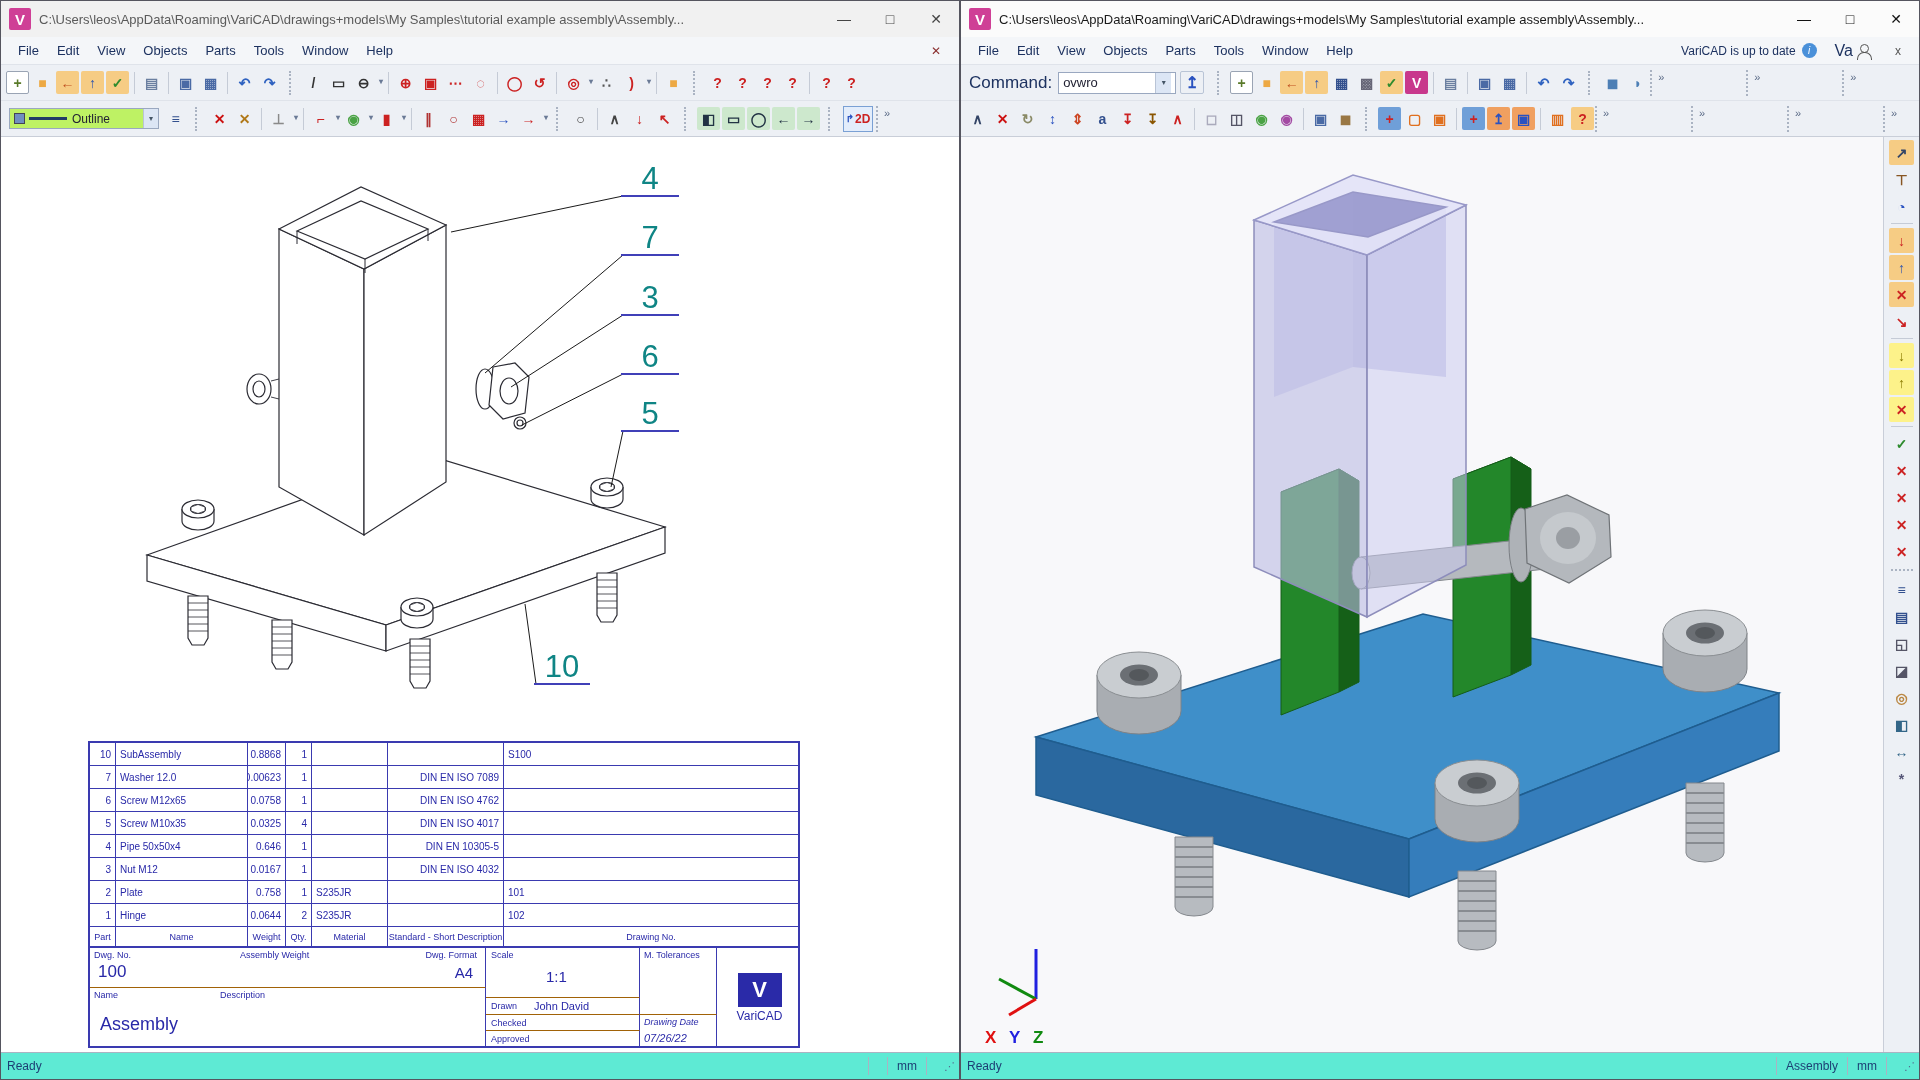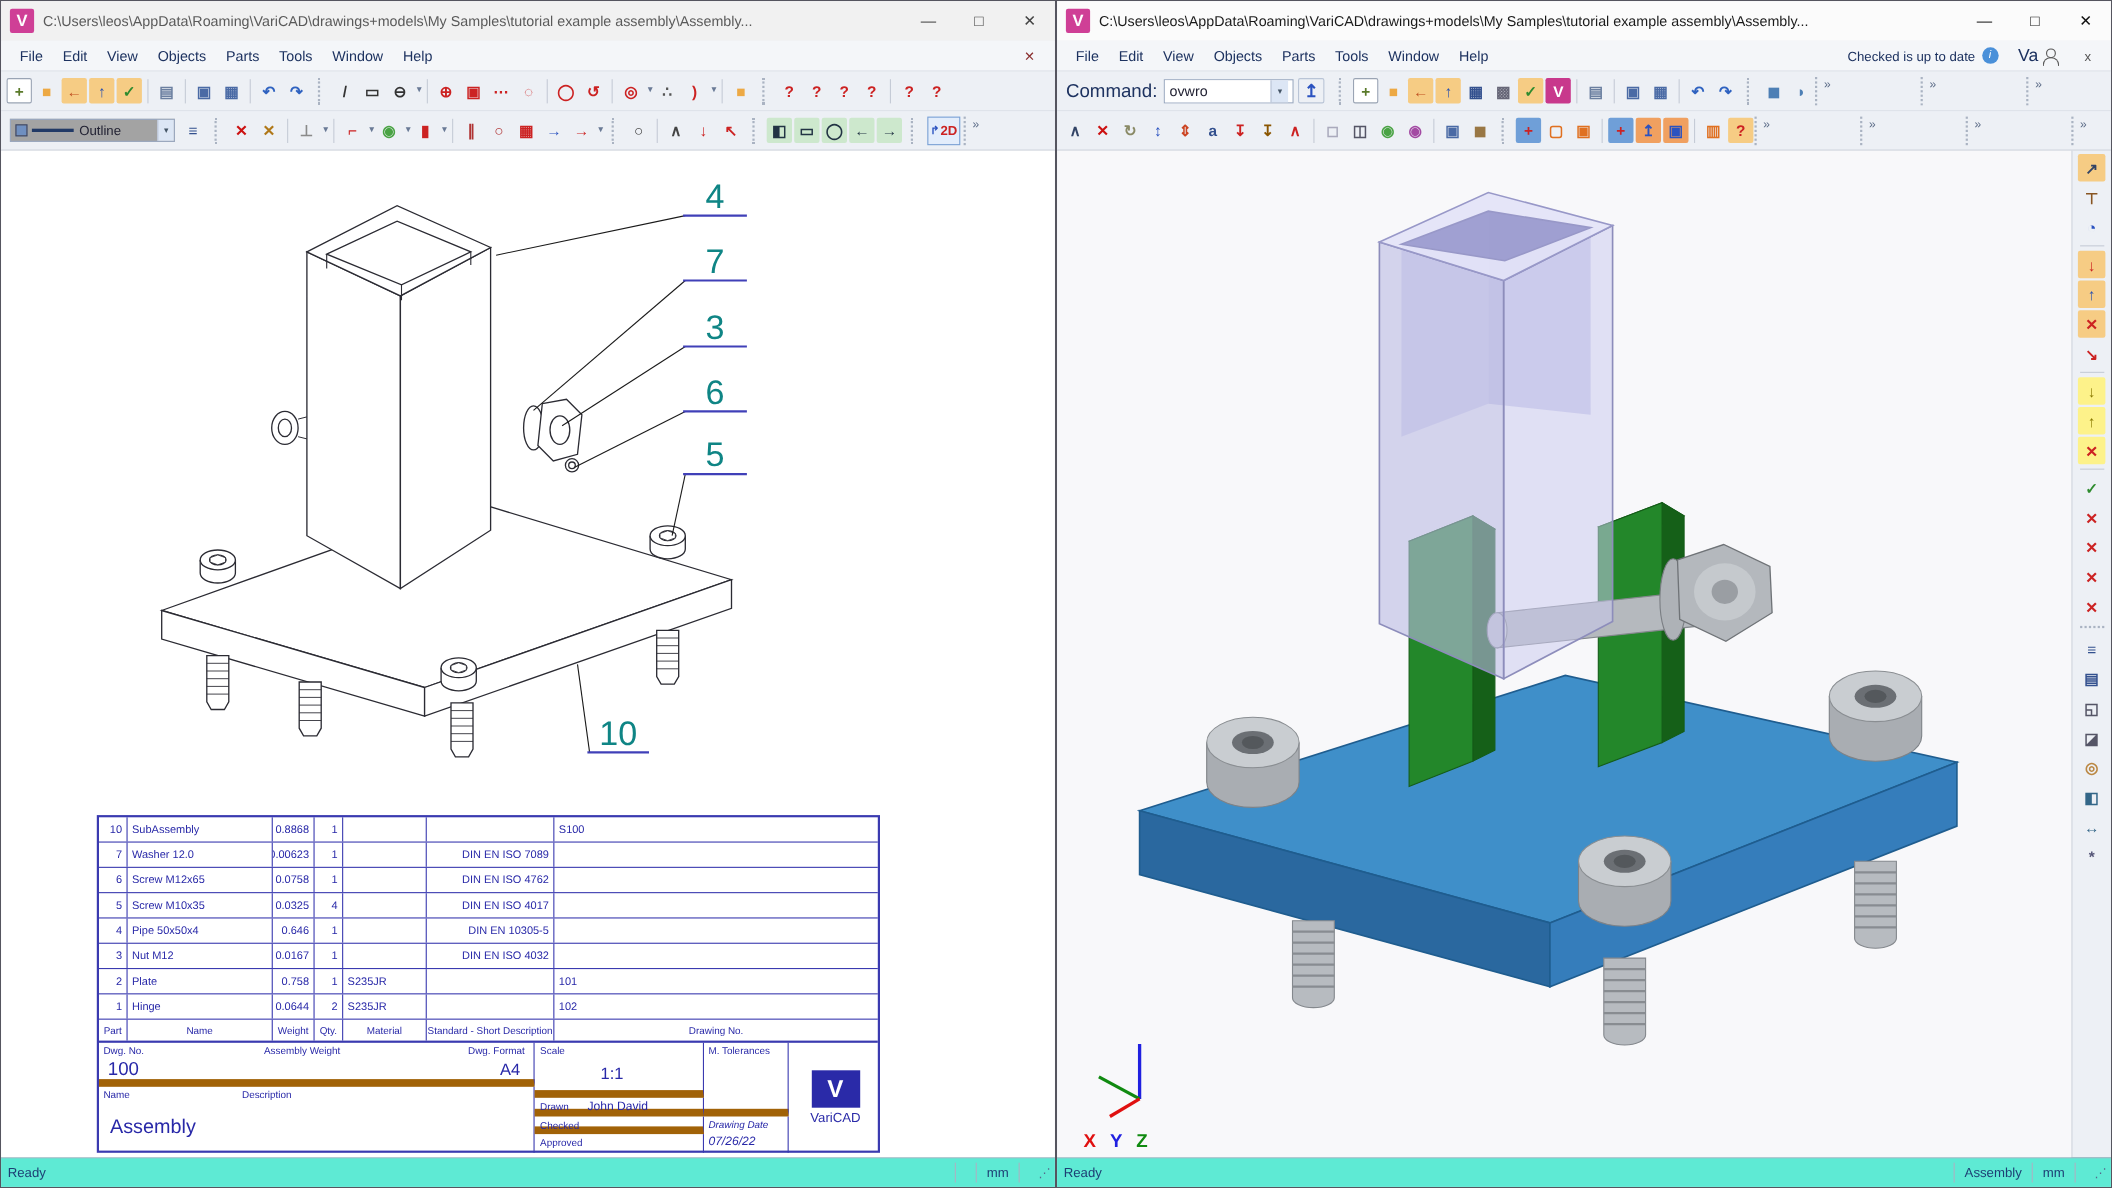--- a/index.html
+++ b/index.html
@@ -46,21 +46,21 @@
   .tbi { width:23px; height:23px; margin:0 1px; display:inline-flex; align-items:center;
          justify-content:center; font-size:14px; font-weight:bold; border-radius:2px;
          position:relative; flex:0 0 auto; cursor:default; }
   .tbi.bd { border:1px solid #9aa4b4; }
   .tbi .dd { position:absolute; right:-8px; top:6px; font-size:8px; color:#6a7a96; }
   .tbi:has(.dd){ margin-right:9px; }
   .tsep { width:0; height:22px; border-left:1px solid #c5cbd6; margin:0 4px; flex:0 0 auto;}
   .tgap { width:7px; height:24px; border-left:2px dotted #aab3c2; margin:0 5px 0 7px; flex:0 0 auto;}
   .ovf { flex:0 0 auto; width:96px; height:26px; border-left:2px dotted #aab3c2;
          color:#5a6a86; font-size:11px; padding:1px 0 0 6px; }
-  .combo { display:flex; align-items:center; width:150px; height:21px; background:#a3a3a3;
+  .combo { display:flex; align-items:center; width:150px; height:21px; background:#bef264;
            border:1px solid #9aa8c0; margin:0 4px; font-size:12px; color:#223; flex:0 0 auto;}
   .combo .sw { width:11px; height:11px; background:#6f8fc0; border:1px solid #445;
                margin:0 4px; flex:0 0 auto;}
   .combo .lsample { flex:0 0 38px; border-top:3px solid #223a66; margin-right:5px; }
   .combo .cval { flex:1 1 auto; }
   .combo .cdd { width:15px; height:100%; background:#dce6f5; border-left:1px solid #b9c4d6;
                 display:flex; align-items:center; justify-content:center; font-size:8px; color:#456;}
   .btn2d { width:30px; height:26px; border:1px solid #7aa0d4; background:#e3edfb; color:#cc2222;
            font-weight:bold; font-size:12px; display:inline-flex; align-items:center;
            justify-content:center; margin:0 3px; flex:0 0 auto;}
@@ -96,21 +96,21 @@
              color:#2828a8; background:#fff; }
   .bomrow, .bomhead { display:grid; grid-template-columns:26px 132px 38px 26px 76px 116px 1fr; }
   .bomrow { height:23px; border-bottom:1px solid #3a3ab0; }
   .bomhead { height:19px; }
   .bomrow > div, .bomhead > div { border-right:1px solid #3a3ab0; font-size:10px;
              display:flex; align-items:center; padding:0 4px; overflow:hidden; white-space:nowrap;}
   .bomrow > div:last-child, .bomhead > div:last-child { border-right:none; }
   .bomhead > div { justify-content:center; font-size:9px; }
   .ar { justify-content:flex-end !important; }
   .tblock { position:relative; height:100px; border-top:2px solid #3a3ab0; font-size:9px; }
-  .tblock .cell { position:absolute; border-right:1px solid #3a3ab0; border-bottom:7px solid #a16207; }
+  .tblock .cell { position:absolute; border-right:1px solid #3a3ab0; border-bottom:1px solid #a16207; }
   .lbl { position:absolute; font-size:9px; }
   .bigv { position:absolute; font-size:17px; }
   .logo-box { position:absolute; display:flex; flex-direction:column; align-items:center; justify-content:center; }
   .logo-v { width:44px; height:34px; background:#2a2aa8; color:#fff; font-weight:bold; font-size:22px;
             display:flex; align-items:center; justify-content:center; }
   .logo-t { font-weight:normal; font-size:12px; color:#2a2aa8; margin-top:2px; }
 </style>
 </head>
 <body>
 
@@ -451,21 +451,21 @@
     <div class="menubar">
       <span class="mi">File</span>
         <span class="mi">Edit</span>
         <span class="mi">View</span>
         <span class="mi">Objects</span>
         <span class="mi">Parts</span>
         <span class="mi">Tools</span>
         <span class="mi">Window</span>
         <span class="mi">Help</span>
         <span class="mspacer"></span>
-      <span class="upd">Checked is up to date</span>
+      <span class="upd">VariCAD is up to date</span>
       <span class="info-dot">i</span>
       <span class="acct">Va</span>
       <span class="person"></span>
       <span class="mclose" style="color:#555;">x</span>
     </div>
     <div class="toolbar tb1">
       <span class="cmdlbl">Command:</span>
       <span class="cmdbox">
         <input value="ovwro" style="">
         <span class="cdd">▾</span>

